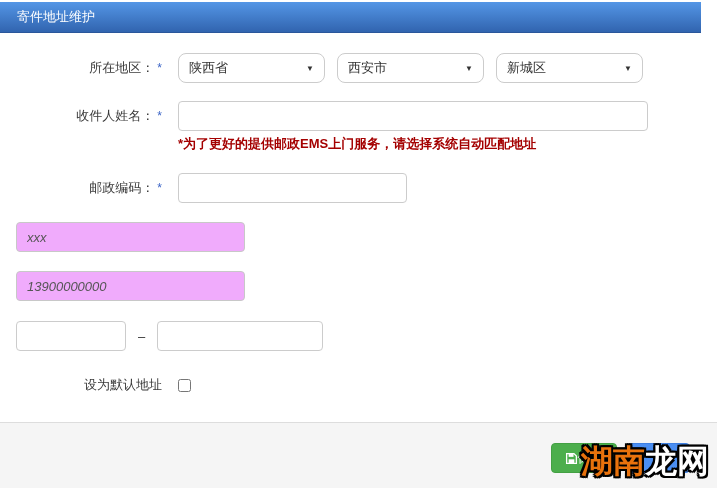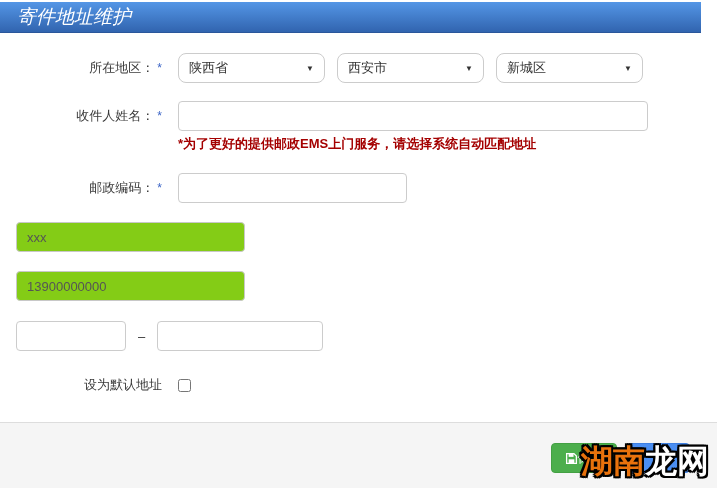--- a/index.html
+++ b/index.html
@@ -6,21 +6,21 @@
   html,body { width:717px; height:488px; }
   body {
     position:relative; overflow:hidden; background:#fff;
     font-family:"Liberation Sans","DejaVu Sans",sans-serif;
     font-size:13px; color:#333;
   }
   .header {
     position:absolute; top:2px; left:0; right:16px; height:31px;
     background:linear-gradient(#5496e6,#3164af);
     border-bottom:1px solid #2a579b;
-    color:#fff; line-height:30px; padding-left:17px; font-size:19px;font-style:italic;
+    color:#fff; line-height:30px; padding-left:17px; font-size:13px;
   }
   .row { position:absolute; left:0; display:flex; align-items:center; height:30px; }
   .row-region  { top:53px; }
   .row-street  { top:101px; }
   .row-postcode{ top:173px; }
   .row-name    { top:222px; }
   .row-mobile  { top:271px; }
   .row-phone   { top:321px; }
   .row-default { top:377px; height:16px; }
   .lbl { width:162px; text-align:right; color:#3a3a3a; flex:0 0 162px; }
@@ -35,21 +35,21 @@
   .select .arrow { font-size:8px; color:#333; }
   input[type=text] {
     height:30px; border:1px solid #ccc; border-radius:4px;
     padding:0 10px; font-size:13px; color:#333; background:#fff;
     font-family:"Liberation Sans","DejaVu Sans",sans-serif; outline:none;
   }
   .w-street { width:470px; }
   .w-post   { width:229px; }
   .w-area   { width:110px; }
   .w-num    { width:166px; }
-  input.ro { background:#84cc16; color:#555; border-color:#c8c8c8; }
+  input.ro { background:#f0abfc; color:#555; border-color:#c8c8c8;font-style:italic; }
   .hint {
     position:absolute; left:178px; top:135px;
     color:#a40000; font-weight:bold; font-size:13px;
   }
   .dash { margin:0 12px; color:#333; }
   input[type=checkbox] { width:13px; height:13px; }
   .cb-label { margin-left:7px; color:#3a3a3a; }
   .divider { position:absolute; top:422px; left:0; right:0; border-top:1px solid #ddd; }
   .footer {
     position:absolute; top:423px; left:0; right:0; bottom:0;

